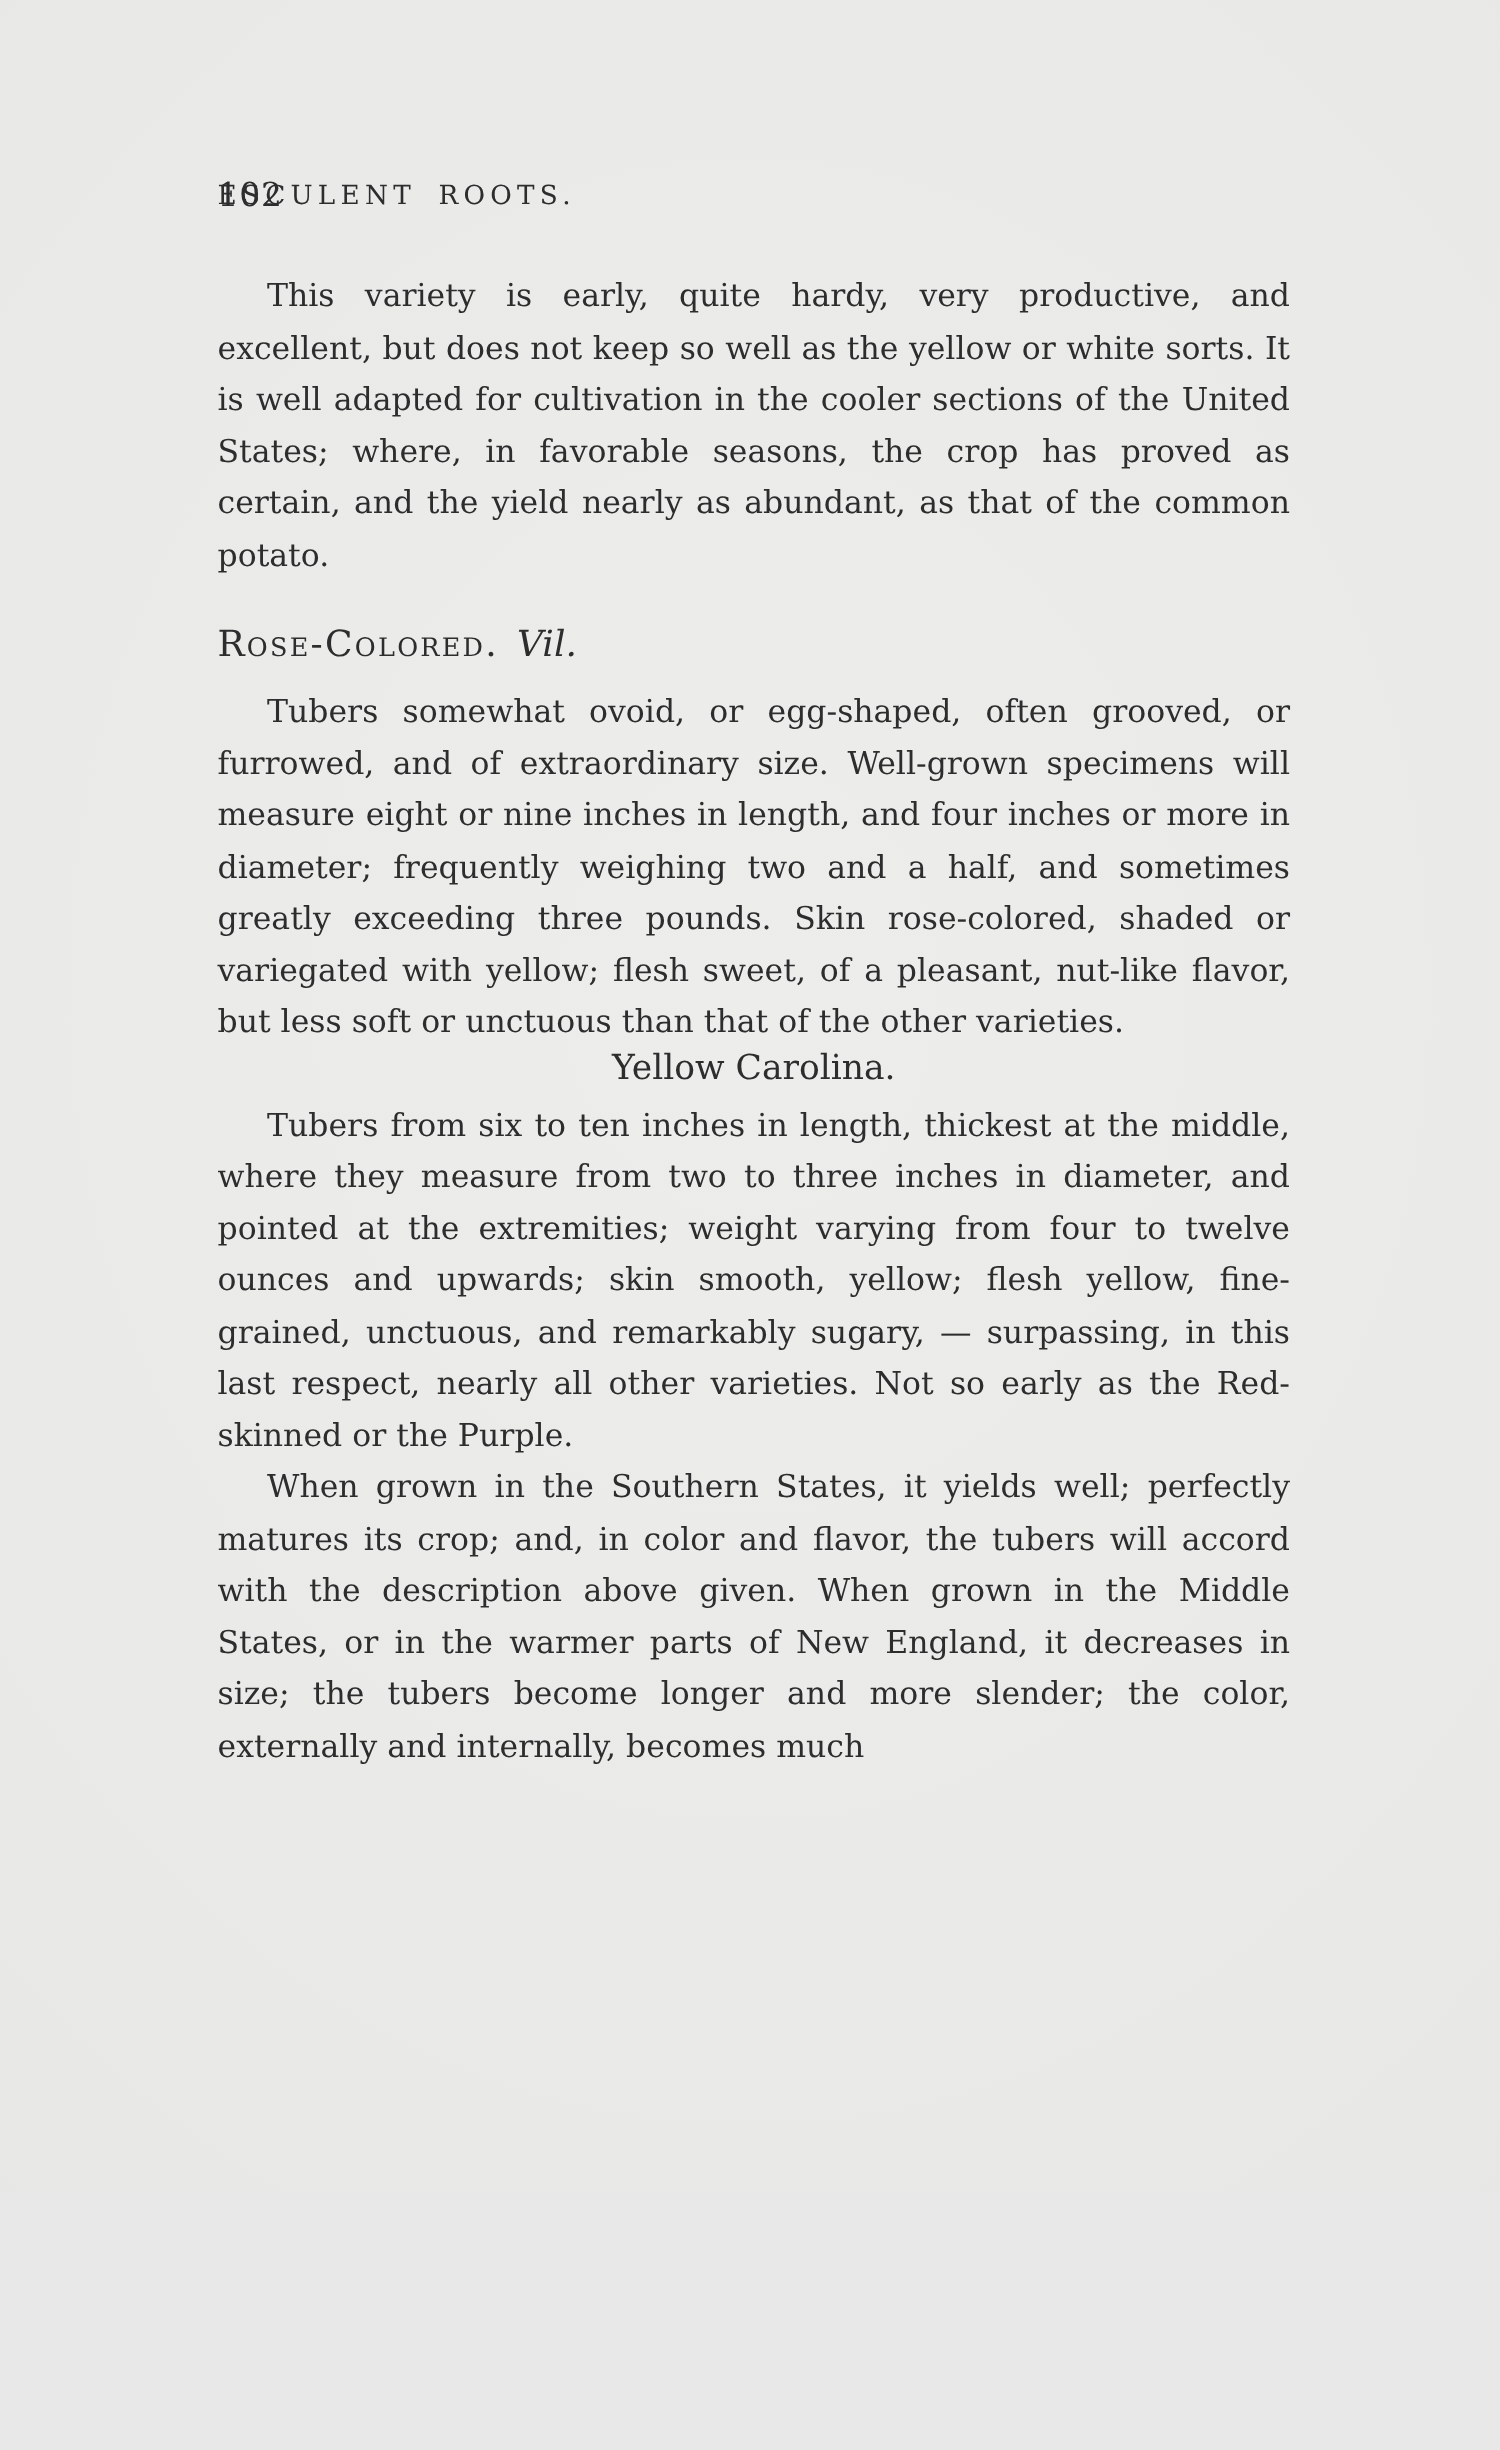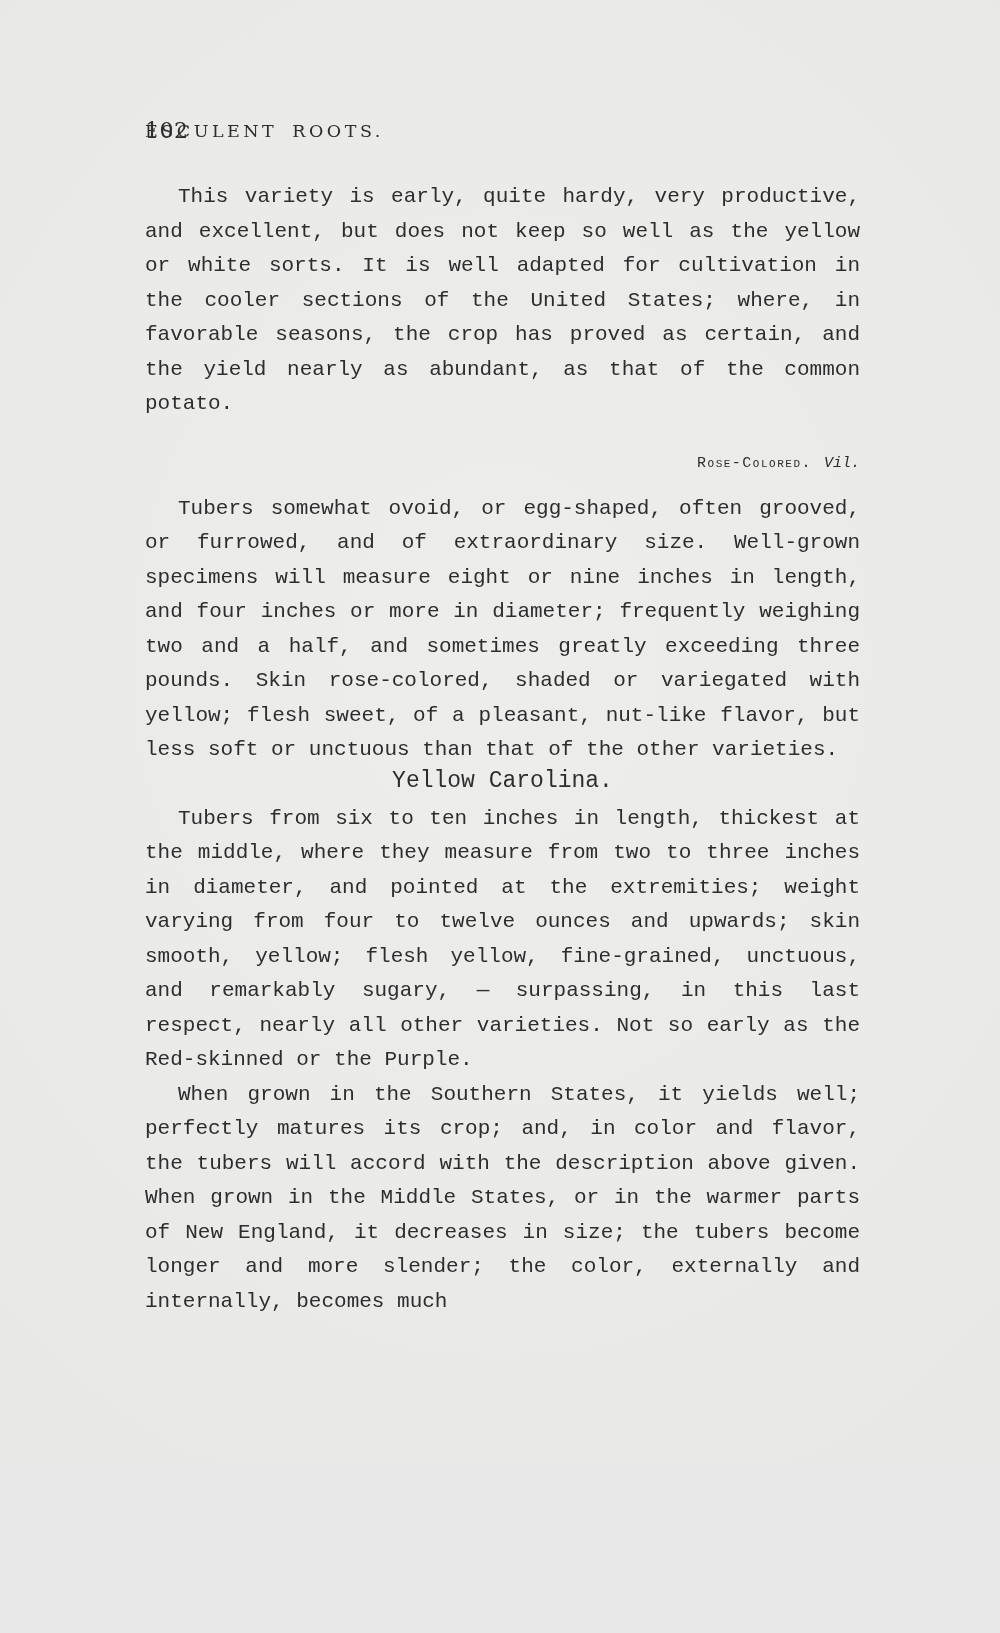--- a/index.html
+++ b/index.html
@@ -42,32 +42,31 @@
     top: 3px;
     text-align: left;
     font-size: 17.5px;
     letter-spacing: 3.5px;
     word-spacing: 6px;
   }
   .text-block {
     font-size: 21px;
     line-height: 34.5px;
     text-align: justify;
-    font-family: Liberation Mono, monospace;
   }
   .body-para {
     margin: 0;
     text-indent: 33px;
   }
   .section-heading {
     margin: 27px 0 13px 0;
-    text-align: right;
+    text-align: left;
     text-indent: 0;
     font-weight: normal;
-    font-size: 15px;
+    font-size: 24px;
     line-height: 30px;
   }
   .smallcaps {
     font-variant: small-caps;
     letter-spacing: 1.5px;
   }
   .heading-italic {
     font-style: italic;
     margin-left: 12px;
   }

